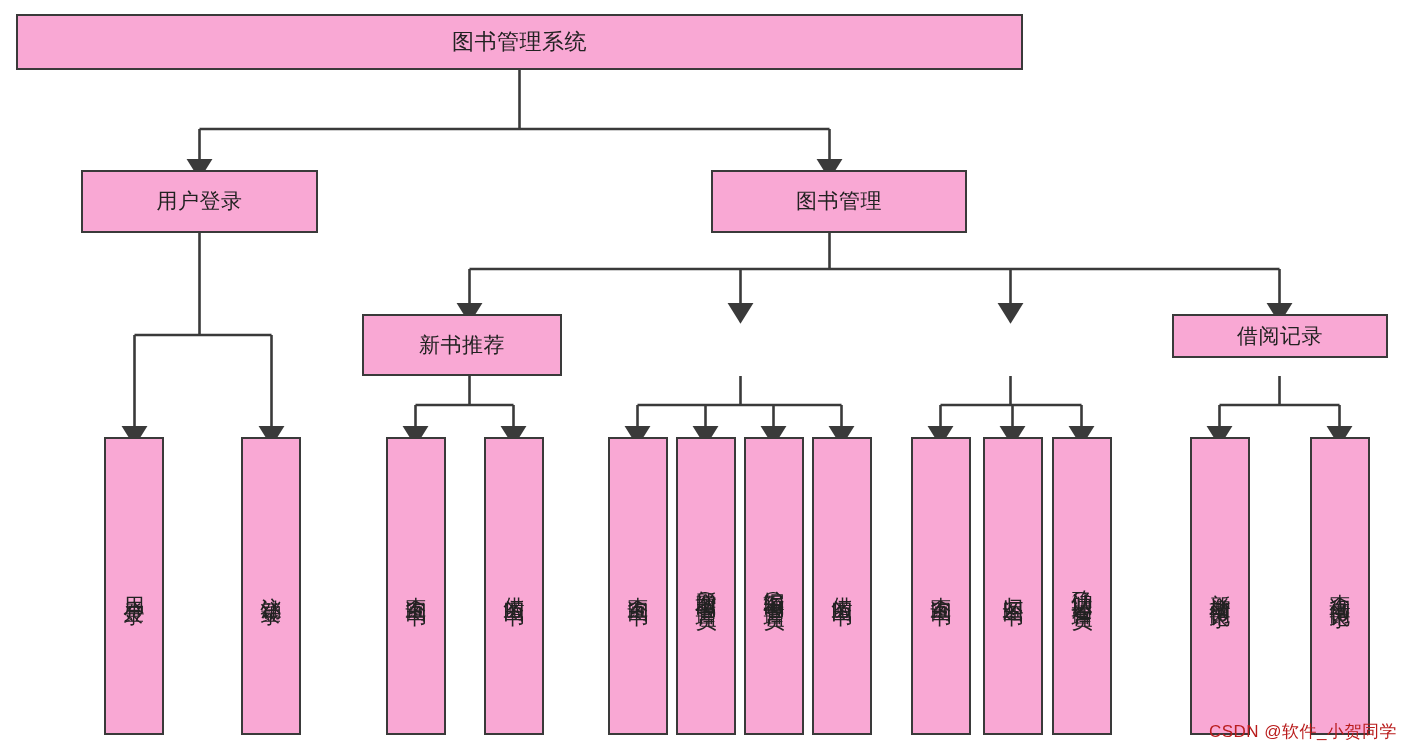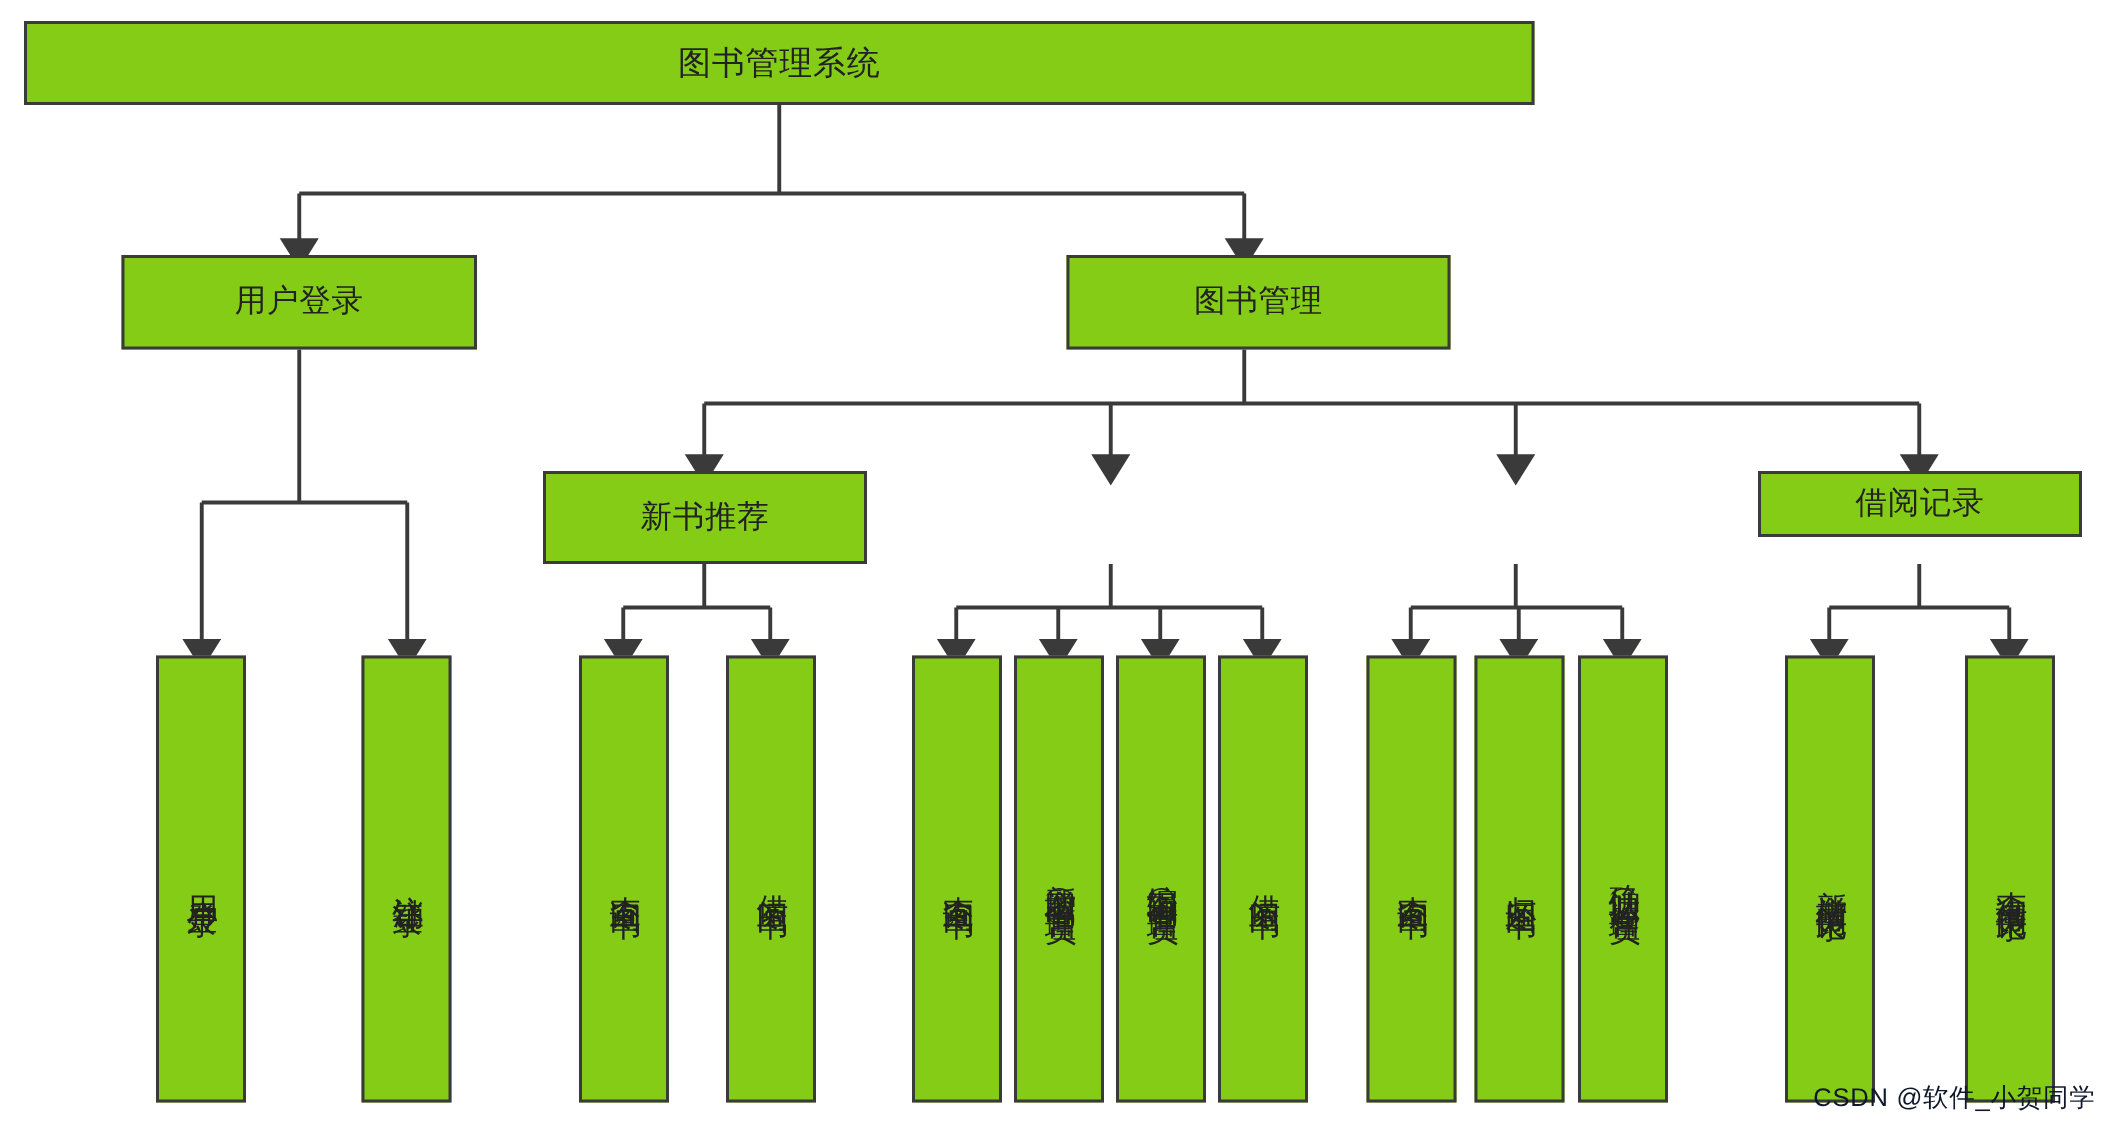--- a/index.html
+++ b/index.html
@@ -22,21 +22,21 @@
     position: absolute;
     left: 0;
     top: 0;
     width: 1405px;
     height: 747px;
     pointer-events: none;
   }
   .node {
     position: absolute;
     box-sizing: border-box;
-    background: #84cc16;
+    background: #f9a8d4;
     border: 2px solid #3a3a3a;
     display: flex;
     align-items: center;
     justify-content: center;
     color: #222222;
     z-index: 2;
   }
   .node .label {
     font-size: 21px;
     line-height: 1.15;
@@ -50,21 +50,21 @@
     letter-spacing: 3px;
     font-size: 21px;
     white-space: nowrap;
   }
   .node.root .label { font-size: 22px; }
   .watermark {
     position: absolute;
     right: 8px;
     bottom: 4px;
     font-size: 17px;
-    color: #0f172a;
+    color: #b91c1c;
     letter-spacing: 0.5px;
     z-index: 5;
     white-space: nowrap;
   }
 </style>
 </head>
 <body>
 
 <div id="canvas">
 
@@ -122,21 +122,21 @@
     <span class="label">图书管理系统</span>
   </div>
 
   <div class="node" id="box-user-login" style="left: 81px; top: 170px; width: 237px; height: 63px;">
     <span class="label">用户登录</span>
   </div>
   <div class="node" id="box-book-manage" style="left: 711px; top: 170px; width: 256px; height: 63px;">
     <span class="label">图书管理</span>
   </div>
 
-  <div class="node" id="box-new-book-recommend" style="left: 362px; top: 314px; width: 216px; height: 62px;">
+  <div class="node" id="box-new-book-recommend" style="left: 362px; top: 314px; width: 200px; height: 62px;">
     <span class="label">新书推荐</span>
   </div>
   <div class="node" id="box-borrow-record" style="left: 1172px; top: 314px; width: 216px; height: 44px;">
     <span class="label">借阅记录</span>
   </div>
 
   <div class="node vertical" id="box-leaf-user-login" style="left: 104px; top: 437px; width: 60px; height: 298px;">
     <span class="label">用户登录</span>
   </div>
   <div class="node vertical" id="box-leaf-user-logout" style="left: 241px; top: 437px; width: 60px; height: 298px;">

